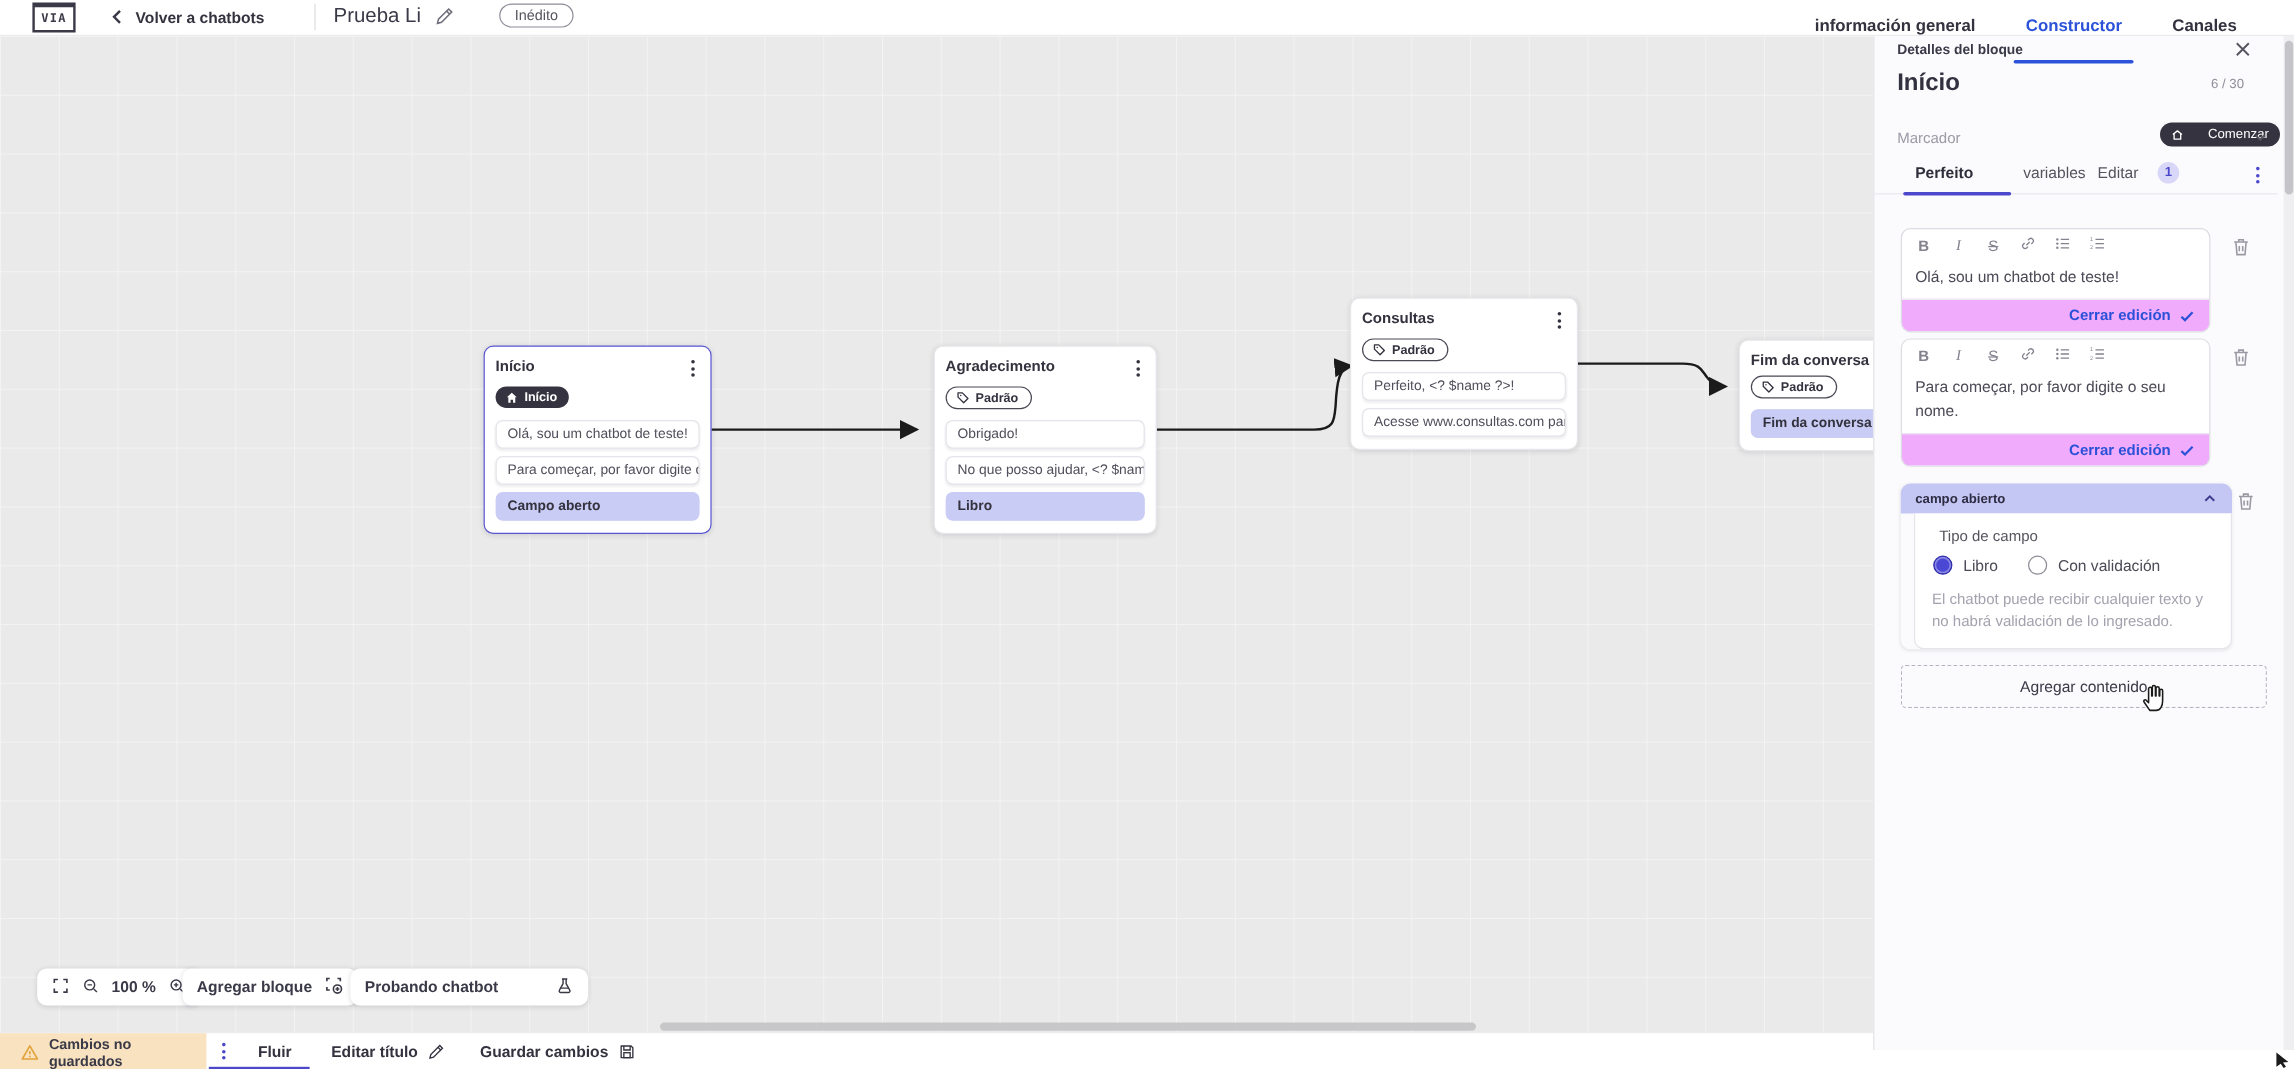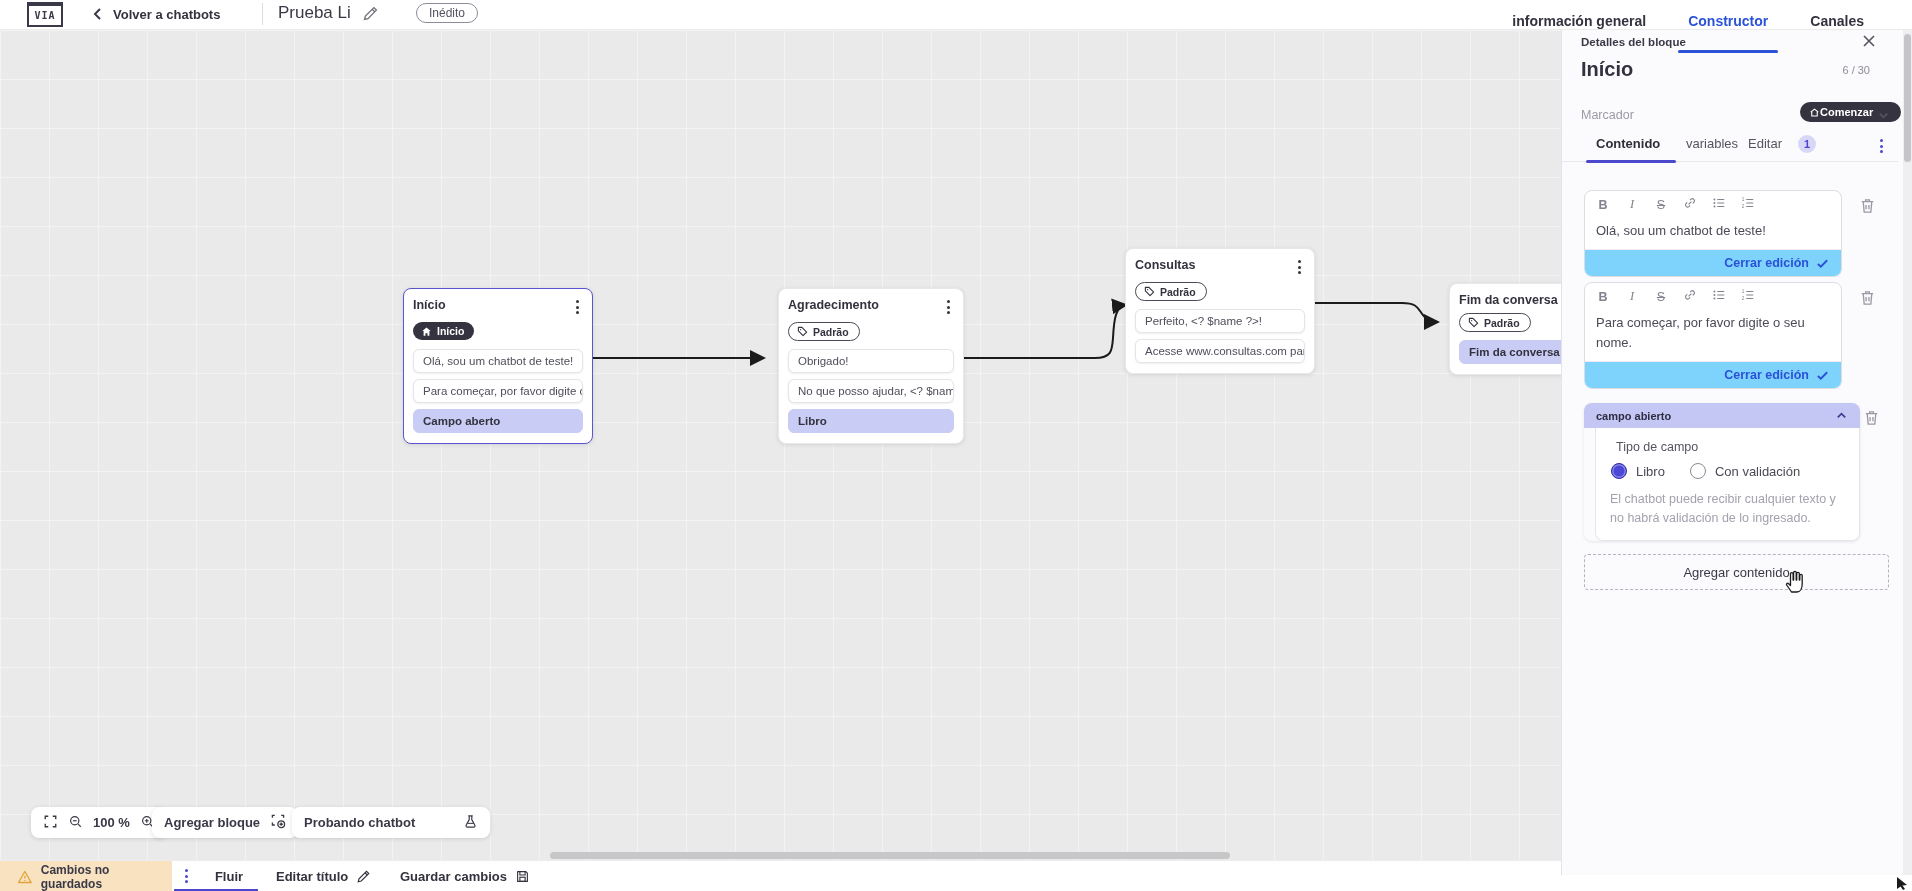--- a/index.html
+++ b/index.html
@@ -43,36 +43,36 @@
   .cpill svg { flex:0 0 auto; }
   .hscroll { position:absolute; left:550px; top:822px; width:680px; height:7px; border-radius:4px; background:#c7c7c9; }
 
   
   .panel { position:absolute; left:1561px; top:30px; width:351px; height:845px; background:#fbfbfd; border-left:1px solid #e4e4e8; z-index:5; }
   .panel-header { position:absolute; left:19px; top:6px; font-size:11.5px; font-weight:bold; color:#3a3947; }
   .panel-close { position:absolute; left:300px; top:4px; color:#55545f; cursor:pointer; }
   .panel-title { position:absolute; left:19px; top:28px; font-size:20px; font-weight:bold; color:#32313f; }
   .panel-counter { position:absolute; right:42px; top:34px; font-size:11px; color:#8e8d99; }
   .marker-label { position:absolute; left:19px; top:78px; font-size:12.5px; color:#9b9aa6; }
-  .marker-pill { position:absolute; left:238px; top:72px; display:inline-flex; align-items:center; gap:0; background:#35333f; color:#fff; border-radius:999px; font-size:11px; font-weight:bold; padding:4px 28px 4px 9px; cursor:pointer; }
+  .marker-pill { position:absolute; left:238px; top:72px; display:inline-flex; align-items:center; gap:20px; background:#35333f; color:#fff; border-radius:999px; font-size:11px; font-weight:normal; padding:4px 9px 4px 9px; cursor:pointer; }
   .marker-chevron { position:absolute; left:315px; top:78px; color:#55545f; cursor:pointer; }
   .ptabs { position:absolute; left:0; top:104px; width:336px; height:28px; border-bottom:1px solid #e8e8ee; }
   .ptab { position:absolute; top:2px; font-size:13px; color:#55545f; cursor:pointer; }
   .ptab.active { color:#2e2d3a; font-weight:bold; }
   .ptab-underline { position:absolute; left:24px; top:26px; width:90px; height:2.5px; background:#4c48cc; border-radius:2px; }
   .count-badge { position:absolute; left:236px; top:1px; width:18px; height:18px; border-radius:50%; background:#d9d7f8; color:#4c48cc; font-size:11px; font-weight:bold; display:flex; align-items:center; justify-content:center; }
 
   .editor { position:absolute; left:22px; width:258px; background:#fff; border:1px solid #dcdce3; border-radius:8px; overflow:hidden; }
   .etoolbar { display:flex; align-items:center; gap:15px; padding:5px 11px 4px; color:#83828e; }
   .etool { font-size:12.5px; width:14px; text-align:center; cursor:pointer; }
   .etool.b { font-weight:bold; }
   .etool.i { font-style:italic; font-family:"Liberation Serif",serif; }
   .etool.s { text-decoration:line-through; }
   .etext { padding:4px 11px 8px; font-size:13px; color:#4b4a56; line-height:1.55; background:#fff; }
-  .efooter { background:#7dd3fc; border-top:1px solid #ececf1; padding:6px 12px; text-align:right; font-size:12.5px; font-weight:bold; color:#2b51d8; display:flex; justify-content:flex-end; align-items:center; gap:7px; cursor:pointer; }
+  .efooter { background:#f0abfc; border-top:1px solid #ececf1; padding:6px 12px; text-align:right; font-size:12.5px; font-weight:bold; color:#2b51d8; display:flex; justify-content:flex-end; align-items:center; gap:7px; cursor:pointer; }
   .trash { position:absolute; color:#9a99a4; cursor:pointer; }
 
   .field-card { position:absolute; left:22px; top:373px; width:276px; border-radius:8px; box-shadow:0 1px 3px rgba(40,40,60,.10); }
   .field-head { background:#c4c7f3; border-radius:8px 8px 0 0; padding:6px 12px; display:flex; justify-content:space-between; align-items:center; cursor:pointer; }
   .field-head-label { font-size:11px; font-weight:bold; color:#2f2d44; }
   .field-body { background:#fff; border:1px solid #e4e4ea; border-top:none; border-radius:0 0 8px 8px; padding:10px 14px 12px;margin-left:11px; }
   .type-label { font-size:12.5px; color:#55545f; margin:2px 0 9px 6px; }
   .radio-row { display:flex; align-items:center; gap:9px; margin-left:1px; }
   .radio { width:16px; height:16px; border-radius:50%; flex:0 0 auto; }
   .radio.sel { background:#4b48d6; border:1.5px solid #2f2caa; box-shadow:inset 0 0 0 1.5px rgba(255,255,255,.35); }
@@ -282,21 +282,21 @@
       </svg>
     <span>Comenzar</span>
   </span>
   <span class="marker-chevron">
     <svg width="13" height="13" viewBox="0 0 14 14" fill="none" stroke="#55545f" stroke-width="1.8">
         <path d="M3 5l4 4 4-4"></path>
       </svg>
   </span>
 
   <div class="ptabs">
-    <span class="ptab active" style="left:34px;">Contenido</span>
+    <span class="ptab active" style="left:34px;">Perfeito</span>
     <span class="ptab" style="left:124px;">variables</span>
     <span class="ptab" style="left:186px;">Editar</span>
     <span class="count-badge">1</span>
     <span class="kebab indigo" style="position:absolute;left:314px;top:3px;">
         <i></i>
         <i></i>
         <i></i>
       </span>
     <span class="ptab-underline"></span>
   </div>

